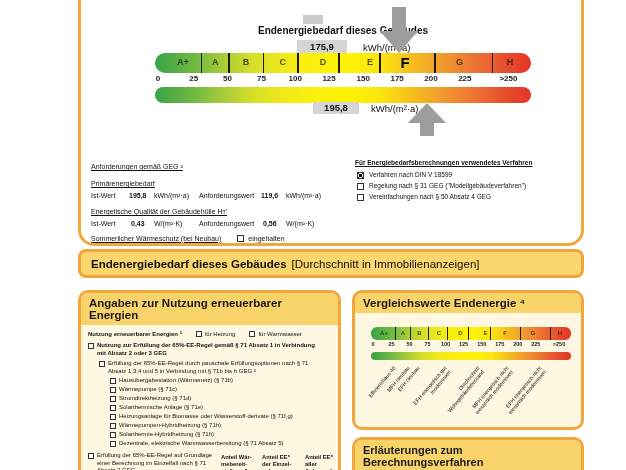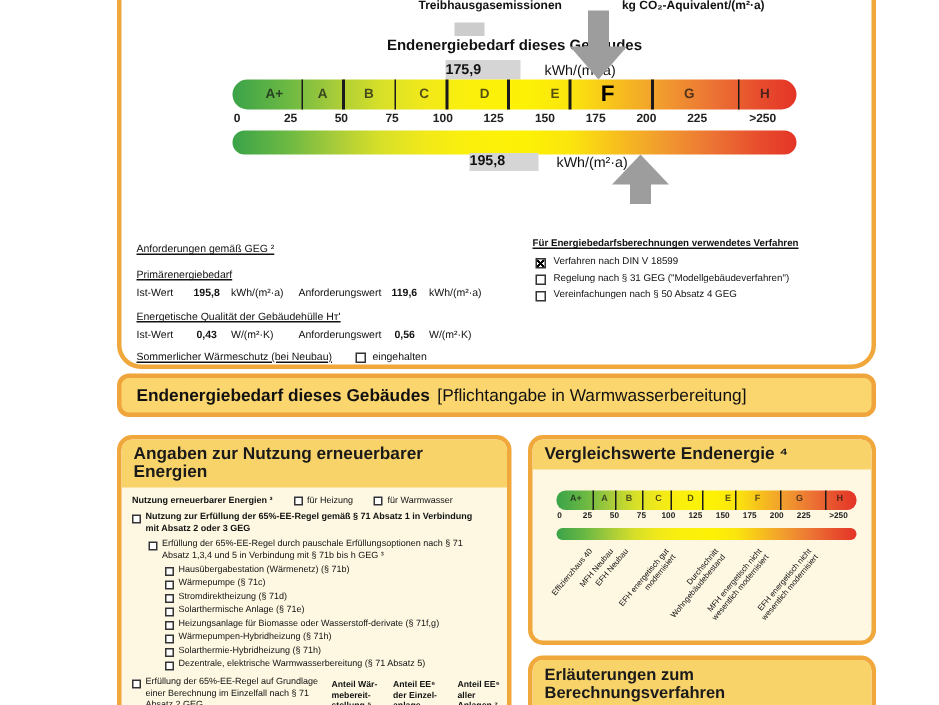--- a/index.html
+++ b/index.html
@@ -15,41 +15,37 @@
   .tick { position:absolute; transform:translateX(-50%); font-size:8px; font-weight:bold; color:#222; }
   .mini .letter { font-size:6px; top:3px; }
   .minitick { position:absolute; transform:translateX(-50%); font-size:5.5px; font-weight:bold; color:#222; }
   .cb { display:inline-block; width:6px; height:6px; border:1px solid #333; background:#fff; flex:none; margin-top:1px; }
   .cb.big { width:7px; height:7px; }
   .cb.checked { background-image:
       linear-gradient(45deg, transparent 40%, #000 40%, #000 60%, transparent 60%),
       linear-gradient(-45deg, transparent 40%, #000 40%, #000 60%, transparent 60%); }
   .u { text-decoration:underline; }
   .chip { position:absolute; background:#d5d5d5; }
-  .chip span { display:block; font-weight:bold; }
+  .chip span { display:block; text-align:center; font-weight:bold; }
   .shaft { position:absolute; background:#9d9d9d; }
   .head-down { position:absolute; width:0; height:0; border-left:19px solid transparent; border-right:19px solid transparent; border-top:22px solid #9d9d9d; }
   .head-up { position:absolute; width:0; height:0; border-left:19px solid transparent; border-right:19px solid transparent; border-bottom:20px solid #9d9d9d; }
   .reqline { position:absolute; font-size:7px; white-space:nowrap; }
   .vrow span { position:absolute; white-space:nowrap; }
   .chkrow { display:flex; gap:3px; align-items:flex-start; margin-top:3px; font-size:6px; line-height:1.25; }
   .lvl1 { margin-left:11px; }
   .lvl2 { margin-left:22px; margin-top:1.5px; }
   .rot-label { position:absolute; width:68px; text-align:right; font-size:5.3px; line-height:1.15;
     transform:rotate(-50deg); transform-origin:top right; color:#111; }
 </style>
 </head>
 <body>
 
 <div class="box" style="left:78px; top:-40px; width:506px; height:286px; background:#fff; border-radius:16px;">
 
-  <div class="abs" style="left:198px; top:36px; width:320px; display:flex; gap:40px; font-size:8px; font-weight:bold; white-space:nowrap;">
-    <span>Treibhausgasemissionen</span>
-    <span>kg CO₂-Äquivalent/(m²·a)</span>
-  </div>
   <div class="abs" style="left:222px; top:52px; width:20px; height:9px; background:#cccccc;"></div>
 
   <div class="abs" style="left:74px; top:62px; width:376px; text-align:center; font-size:10px; font-weight:bold;">Endenergiebedarf dieses Gebäudes</div>
   <div class="chip" style="left:216px; top:77px; width:50px; height:13px;">
     <span style="font-size:9.5px; line-height:13px;">175,9</span>
   </div>
   <div class="abs" style="left:282px; top:79px; font-size:9.5px;">kWh/(m²·a)</div>
 
   <div class="shaft" style="left:311px; top:44px; width:14px; height:26px;"></div>
   <div class="head-down" style="left:299px; top:68px;"></div>
@@ -134,21 +130,21 @@
   </div>
   <div class="reqline" style="left:276px; top:230px; display:flex; gap:5px; font-size:6.5px;">
     <span class="cb big"></span>
     <span>Vereinfachungen nach § 50 Absatz 4 GEG</span>
   </div>
 </div>
 
 <div style="position:absolute; left:78px; top:249px; width:506px; height:29px; background:#fbd66e;
             border:3px solid #f0a53c; border-radius:8px; display:flex; align-items:center; padding:0 10px;">
   <span style="font-size:11.5px; font-weight:bold; white-space:nowrap;">Endenergiebedarf dieses Gebäudes</span>
-  <span style="font-size:11.5px; margin-left:5px; white-space:nowrap;">[Pflichtangabe in Warmwasserbereitung]</span>
+  <span style="font-size:11.5px; margin-left:5px; white-space:nowrap;">[Durchschnitt in Immobilienanzeigen]</span>
 </div>
 
 <div class="box" style="left:78px; top:290px; width:263px; height:200px;">
   <div class="hbar">Angaben zur Nutzung erneuerbarer Energien</div>
   <div style="padding:4px 7px 0 7px;">
     <div style="display:flex; align-items:center; font-size:6px; margin-top:1px;">
       <span style="font-weight:bold;">Nutzung erneuerbarer Energien ³</span>
       <span class="cb" style="margin-left:14px;"></span>
       <span style="margin-left:3px;">für Heizung</span>
       <span class="cb" style="margin-left:14px;"></span>

